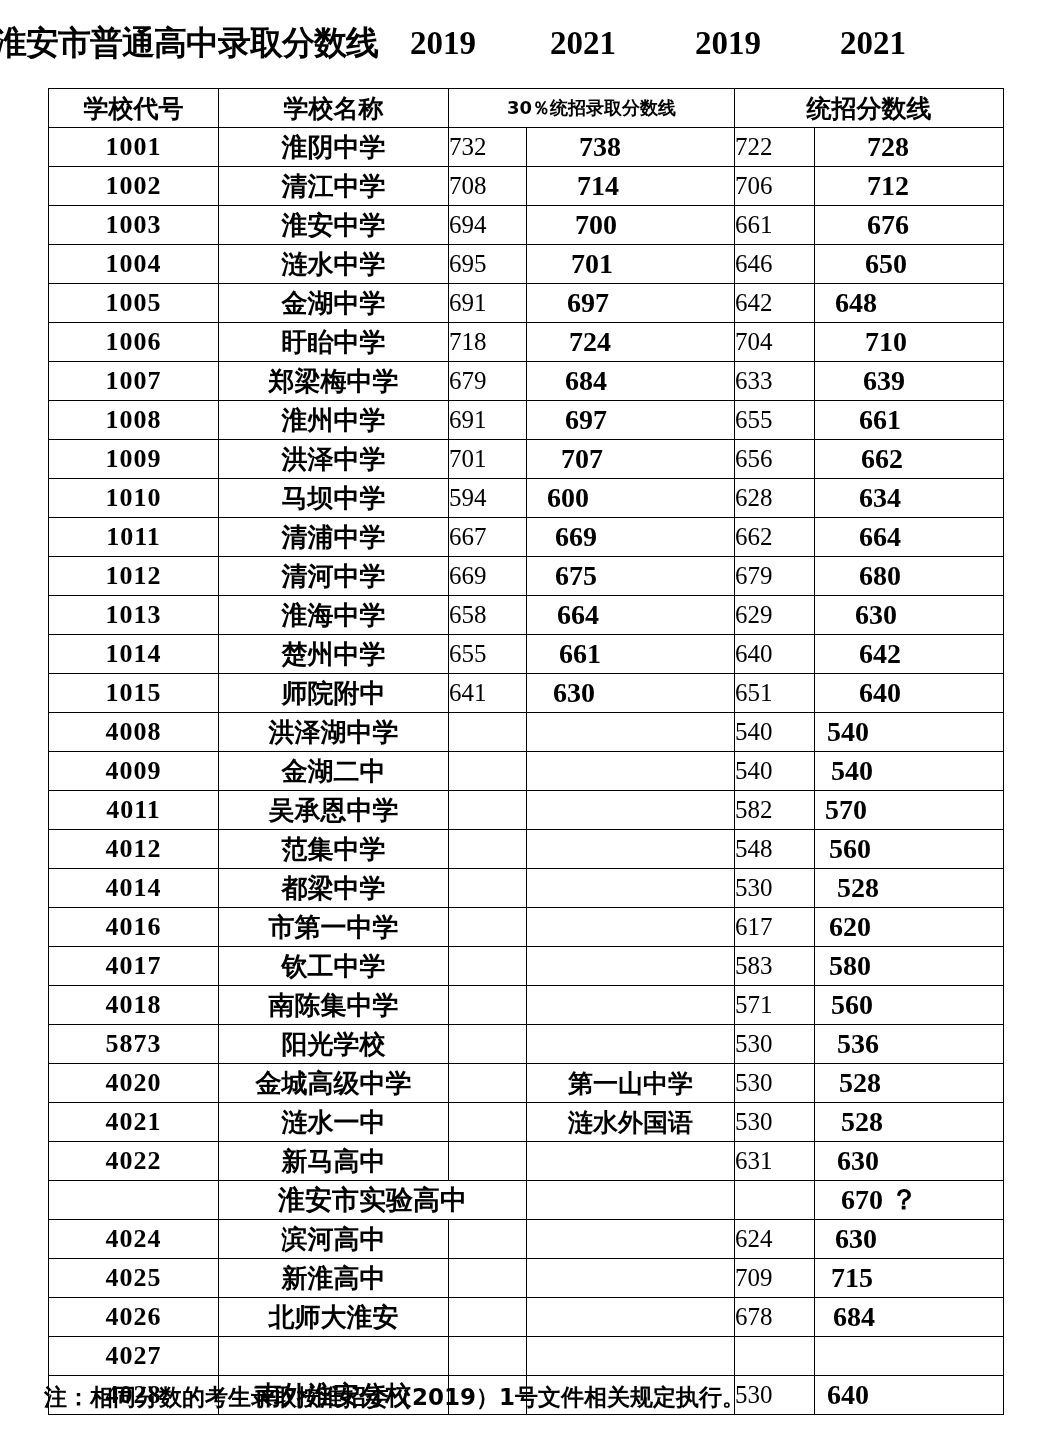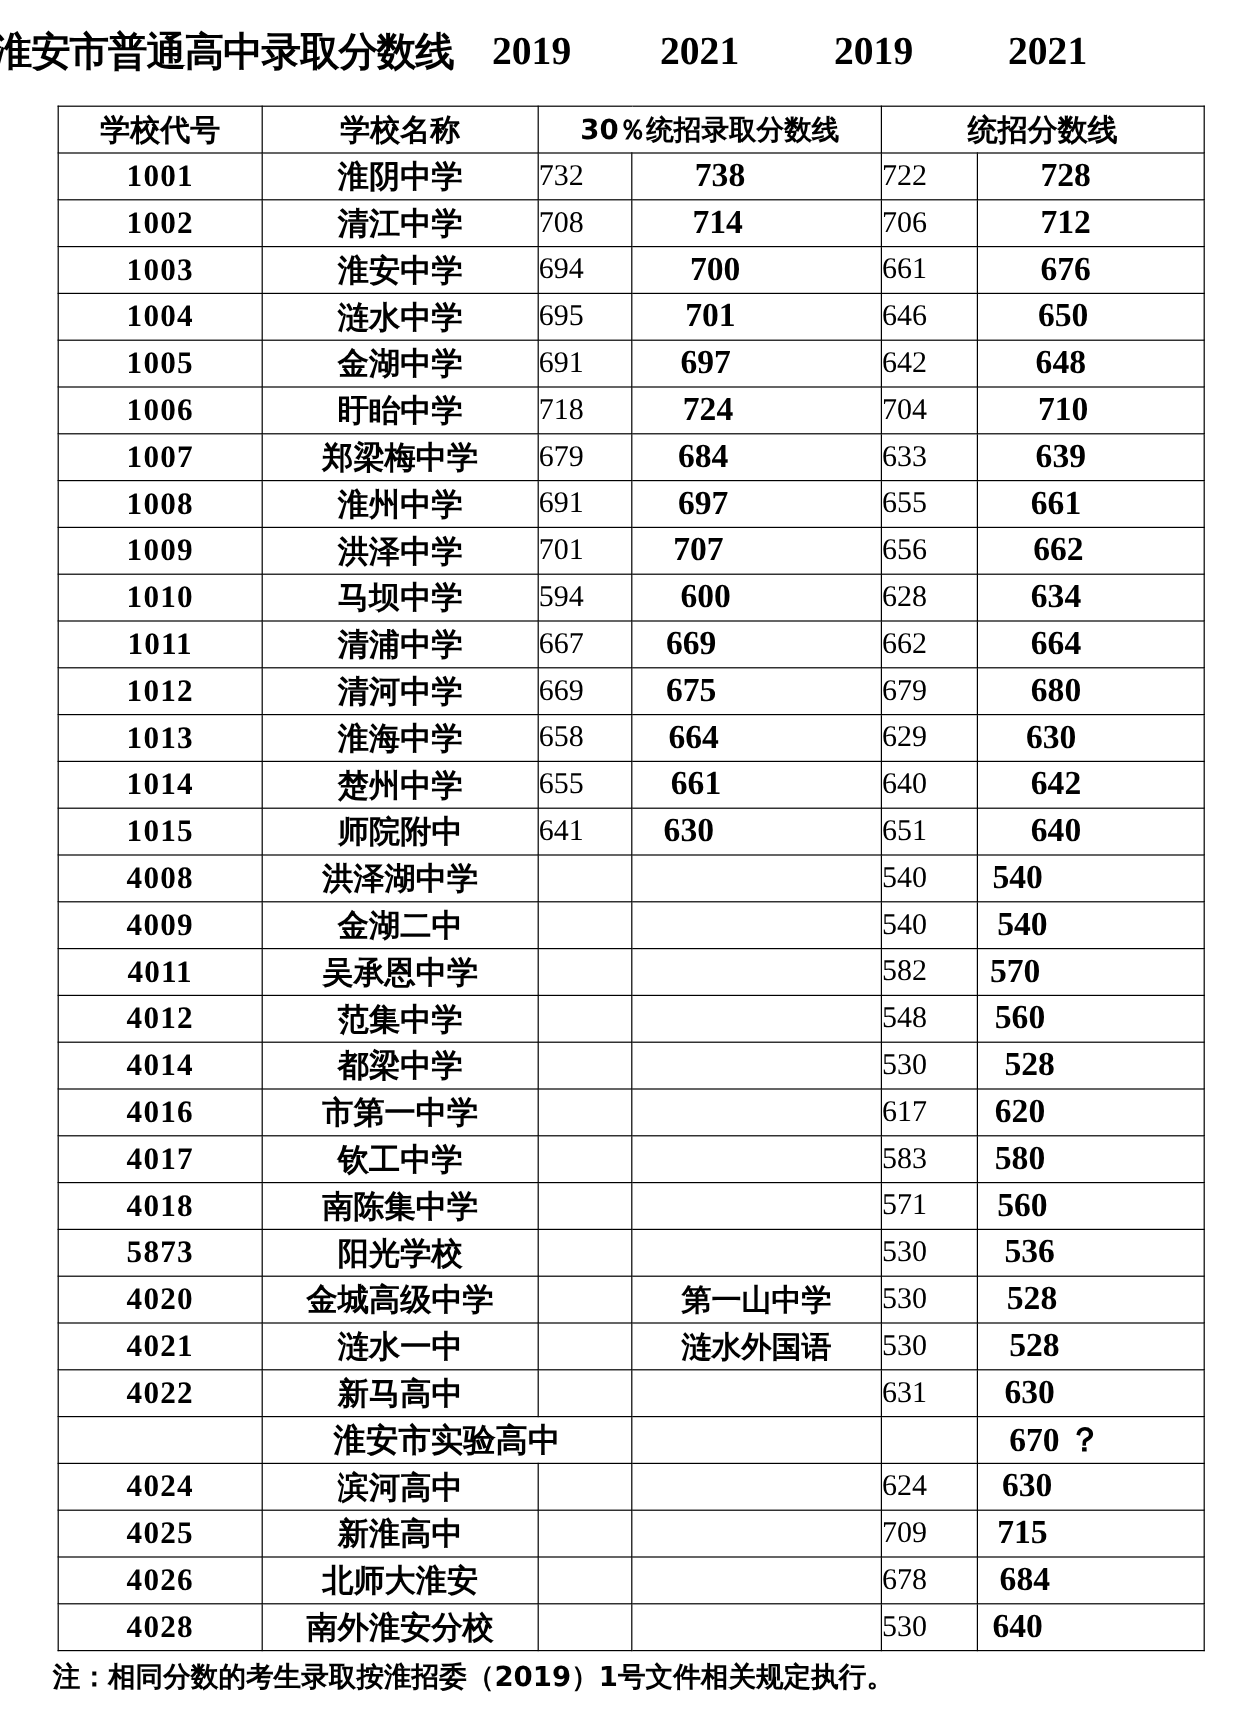--- a/index.html
+++ b/index.html
@@ -77,21 +77,21 @@
   col.c-b21   { width: 189px; }
 
   thead td {
     text-align: center;
     font-weight: 700;
     font-size: 25px;
     font-family: "DejaVu Sans", "Liberation Sans", sans-serif;
     height: 40px;
   }
   thead td.hd-small {
-    font-size: 23px;
+    font-size: 18px;
   }
 
   td.code {
     text-align: center;
     font-family: "Liberation Serif", "DejaVu Serif", serif;
     font-size: 26px;
     font-weight: 700;
     letter-spacing: 1px;
   }
   td.name {
@@ -201,21 +201,21 @@
             <td class="v21"><span style="margin-left: 44px;">701</span></td>
             <td class="v19">646</td>
             <td class="v21"><span style="margin-left: 50px;">650</span></td>
           </tr>
           <tr>
             <td class="code">1005</td>
             <td class="name">金湖中学</td>
             <td class="v19">691</td>
             <td class="v21"><span style="margin-left: 40px;">697</span></td>
             <td class="v19">642</td>
-            <td class="v21"><span style="margin-left: 48px; font-family: Liberation Serif, serif;">648</span></td>
+            <td class="v21"><span style="margin-left: 20px; font-family: Liberation Serif, serif;">648</span></td>
           </tr>
           <tr>
             <td class="code">1006</td>
             <td class="name">盱眙中学</td>
             <td class="v19">718</td>
             <td class="v21"><span style="margin-left: 42px;">724</span></td>
             <td class="v19">704</td>
             <td class="v21"><span style="margin-left: 50px;">710</span></td>
           </tr>
           <tr>
@@ -239,21 +239,21 @@
             <td class="name">洪泽中学</td>
             <td class="v19">701</td>
             <td class="v21"><span style="margin-left: 34px;">707</span></td>
             <td class="v19">656</td>
             <td class="v21"><span style="margin-left: 46px;">662</span></td>
           </tr>
           <tr>
             <td class="code">1010</td>
             <td class="name">马坝中学</td>
             <td class="v19">594</td>
-            <td class="v21"><span style="margin-left: 40px;">600</span></td>
+            <td class="v21"><span style="margin-left: 20px;">600</span></td>
             <td class="v19">628</td>
             <td class="v21"><span style="margin-left: 44px;">634</span></td>
           </tr>
           <tr>
             <td class="code">1011</td>
             <td class="name">清浦中学</td>
             <td class="v19">667</td>
             <td class="v21"><span style="margin-left: 28px;">669</span></td>
             <td class="v19">662</td>
             <td class="v21"><span style="margin-left: 44px;">664</span></td>
@@ -411,20 +411,28 @@
           </tr>
           <tr>
             <td class="code">4026</td>
             <td class="name">北师大淮安</td>
             <td class="v19"></td>
             <td class="v21"></td>
             <td class="v19">678</td>
             <td class="v21"><span style="margin-left: 18px;">684</span></td>
           </tr>
           <tr>
+            <td class="code">4027</td>
+            <td class="name"></td>
+            <td class="v19"></td>
+            <td class="v21"></td>
+            <td class="v19"></td>
+            <td class="v21"></td>
+          </tr>
+          <tr>
             <td class="code">4028</td>
             <td class="name">南外淮安分校</td>
             <td class="v19"></td>
             <td class="v21"></td>
             <td class="v19">530</td>
             <td class="v21"><span style="margin-left: 12px;">640</span></td>
           </tr>
         </tbody>
     </table>
   </div>

